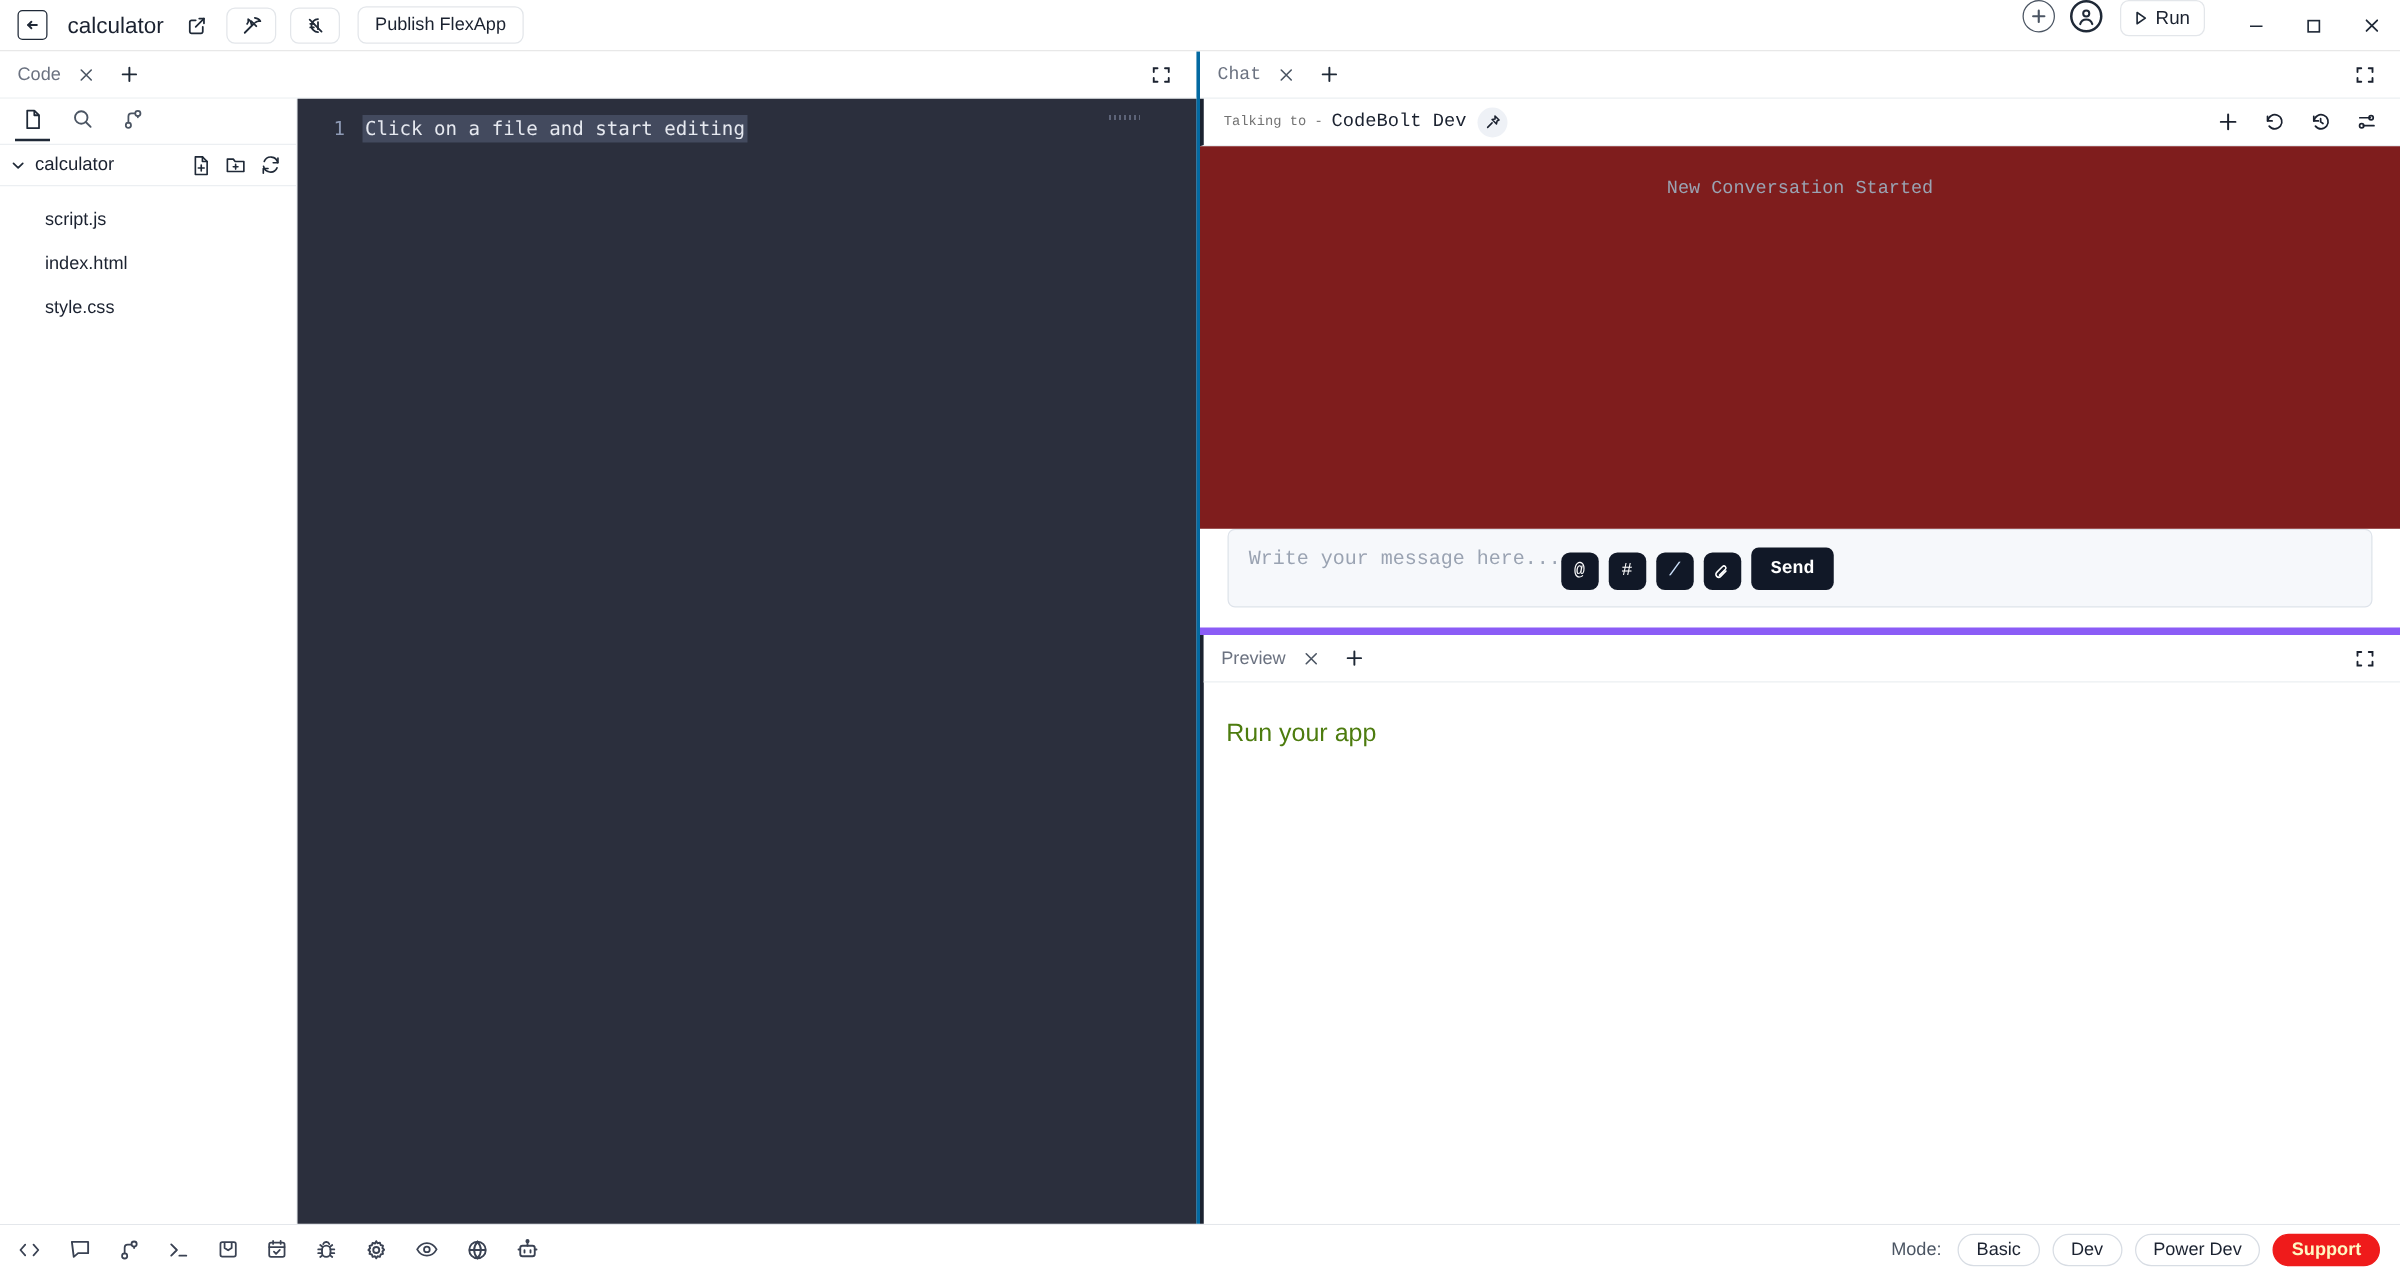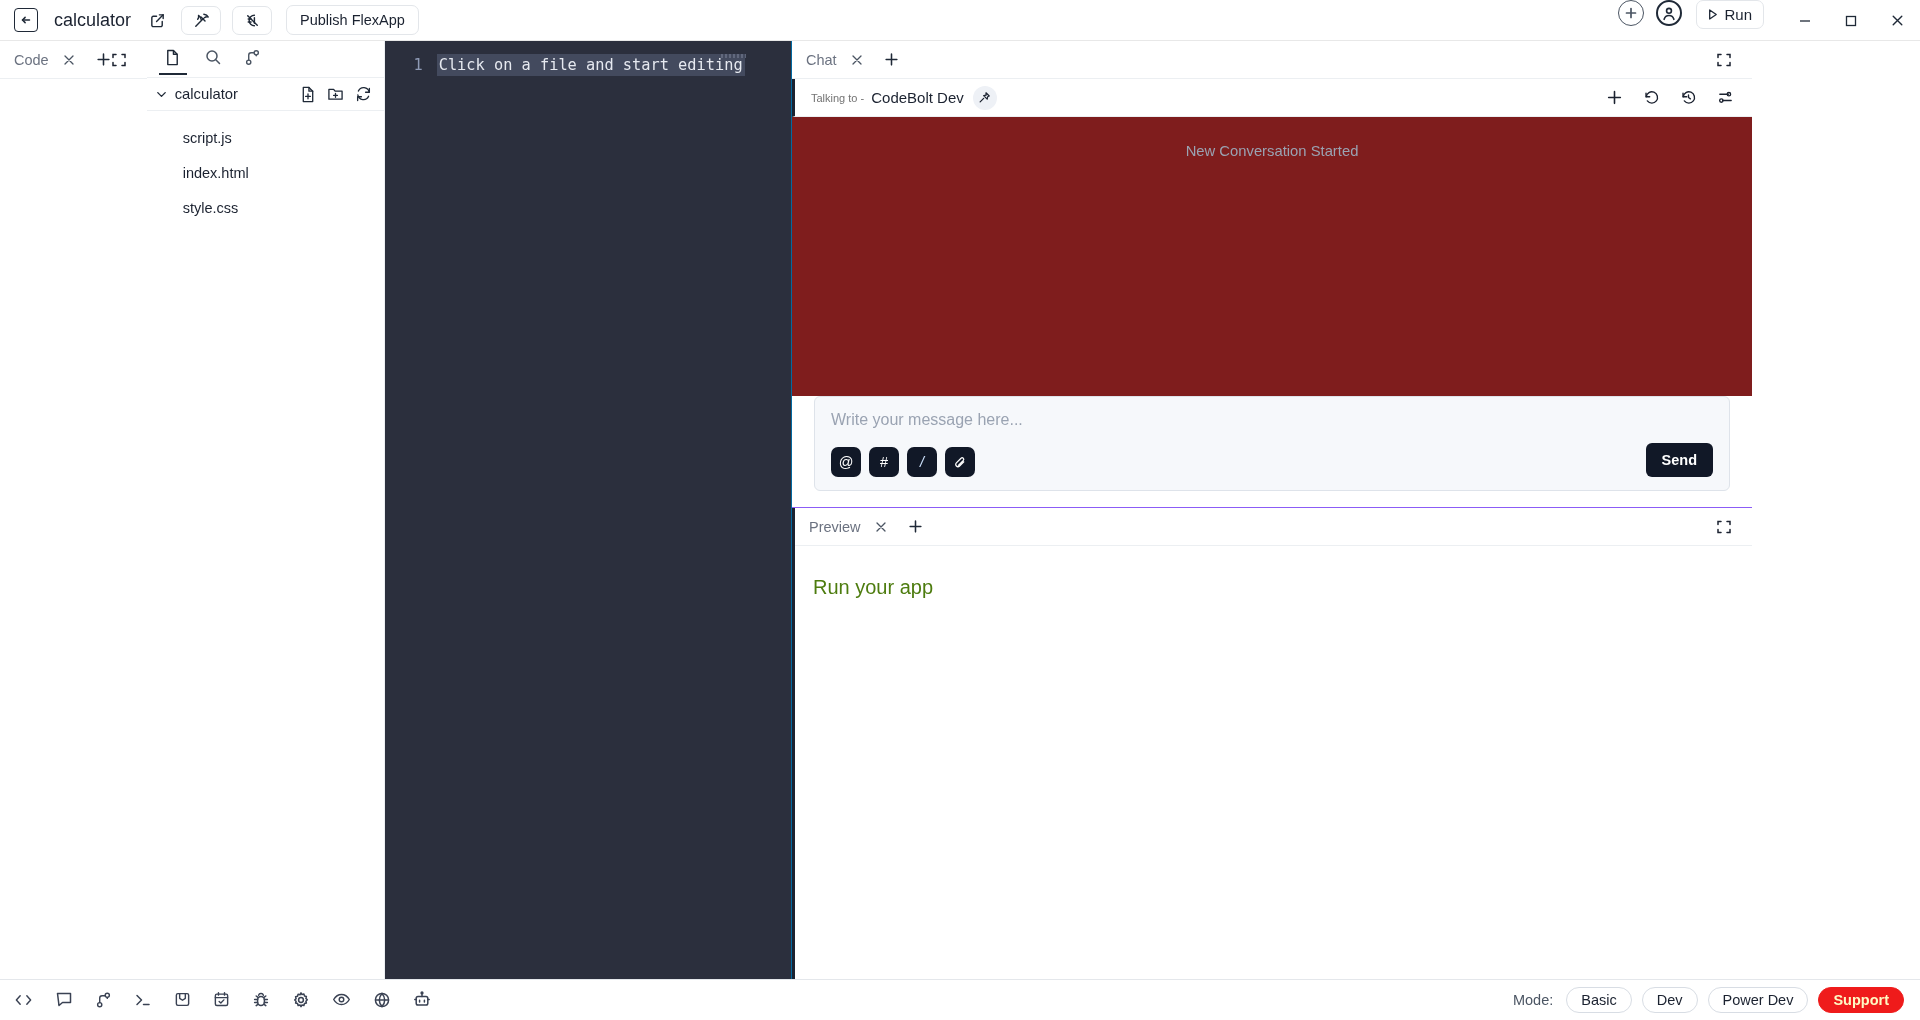--- a/index.html
+++ b/index.html
@@ -107,25 +107,25 @@
 
   
   .body-wrap {
     display: flex;
     height: 938px;
     width: 1920px;
   }
 
   
   .code-panel {
-    width: 792px;
-    display: flex;
-    flex-direction: row;
-    background: #fff;
-    border-right: 1px solid #0369a1;
+    width: 960px;
+    display: flex;
+    flex-direction: column;
+    background: #fff;
+    border-right: 3px solid #0369a1;
   }
   .panel-tabbar {
     height: 38px;
     display: flex;
     align-items: center;
     padding-left: 14px;
     border-bottom: 1px solid #eceff2;
     background: #fff;
   }
   .panel-tab-label {
@@ -242,21 +242,22 @@
   .right-col {
     width: 960px;
     display: flex;
     flex-direction: column;
     background: #fff;
   }
   .chat-panel {
     height: 467px;
     display: flex;
     flex-direction: column;
-    border-bottom: 1px solid #8b5cf6;
+    border-bottom: 6px solid #8b5cf6;
+    font-family: Liberation Mono, monospace;
   }
   .chat-subheader {
     height: 38px;
     display: flex;
     align-items: center;
     padding: 0 18px 0 16px;
     border-bottom: 1px solid #eceff2;
     border-left: 3px solid #1b2230;
   }
   .ct-prefix { font-size: 11px; color: #737373; }
@@ -286,21 +287,21 @@
   }
   .composer-wrap {
     padding: 0 22px 16px 22px;
   }
   .composer {
     border: 1px solid #dee3ea;
     border-radius: 6px;
     background: #f6f8fb;
     padding: 14px 16px 13px 16px;
     display: flex;
-    flex-direction: column;
+    flex-direction: row;
   }
   .composer-ph {
     font-size: 16px;
     color: #9aa3b2;
     margin-bottom: 14px;
   }
   .composer-row { display: flex; align-items: flex-end; }
   .chip {
     width: 30px; height: 30px;
     background: #111827;

